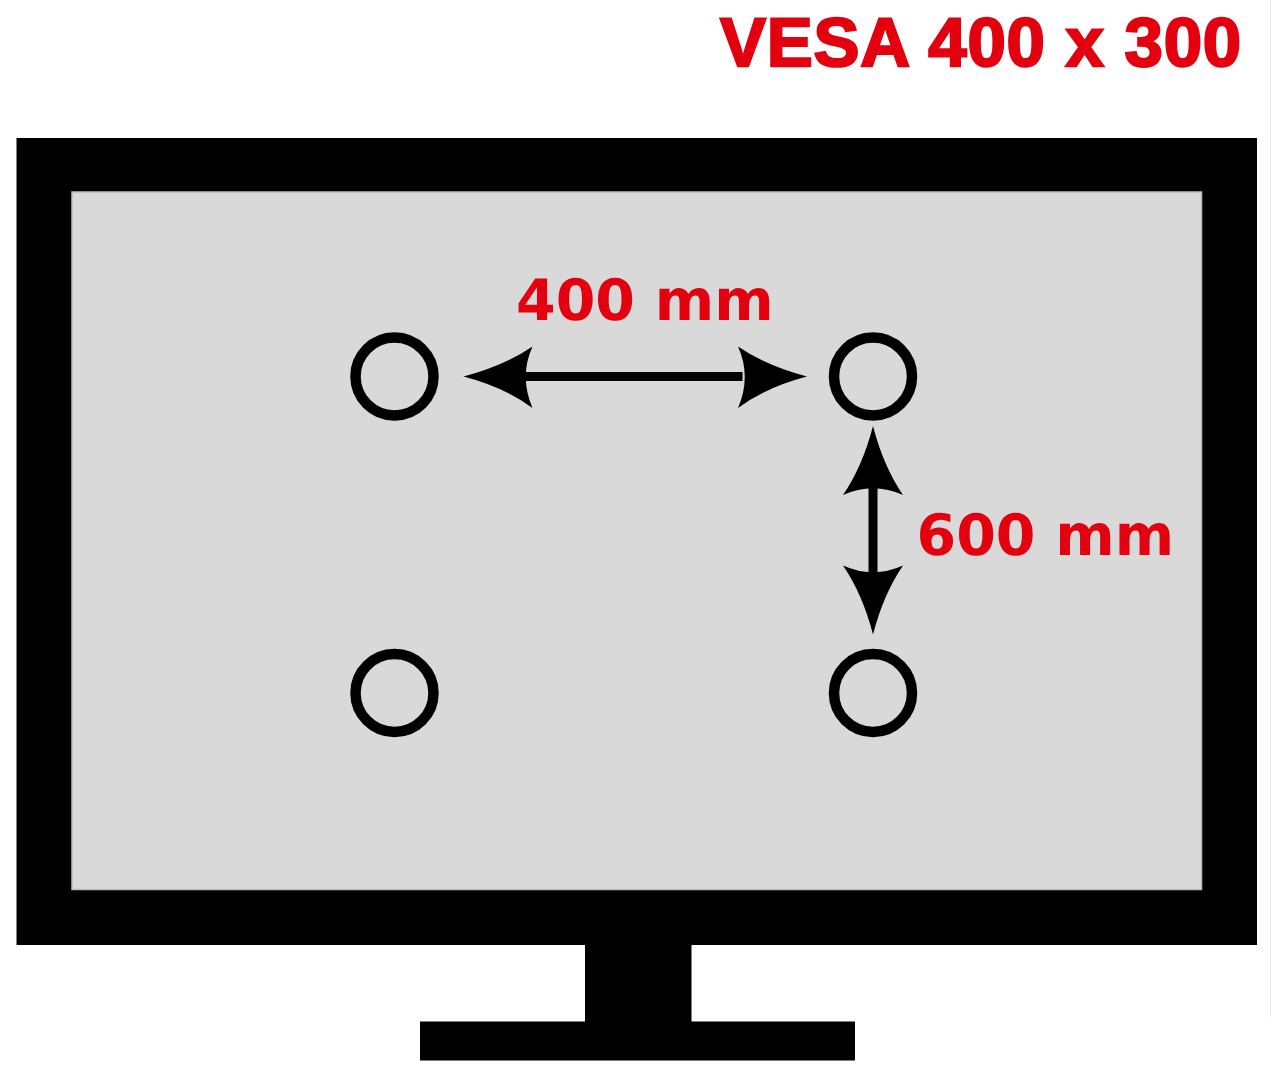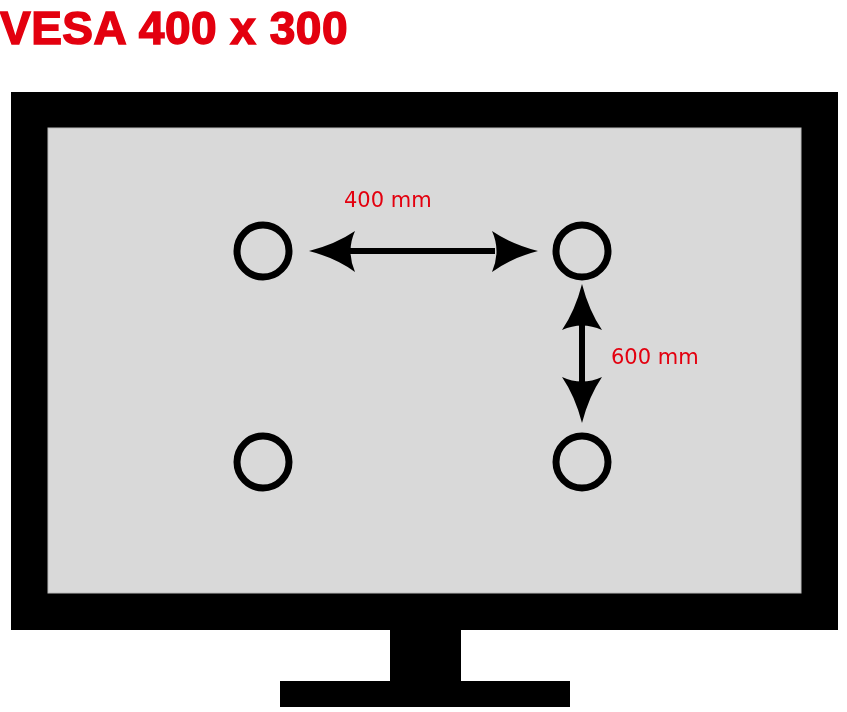--- a/index.html
+++ b/index.html
@@ -7,34 +7,34 @@
       width: 847px; height: 712px;
       background: #ffffff;
       position: relative;
       overflow: hidden;
       font-family: "DejaVu Sans", "Liberation Sans", sans-serif;
     }
     .title {
       position: absolute;
       left: 0; top: 2px;
       width: 828px;
-      text-align: left;
+      text-align: right;
       font-family: "Liberation Sans", "DejaVu Sans", sans-serif;
       font-weight: 900;
       font-size: 46px;
       letter-spacing: 0.5px;
       line-height: 52px;
       -webkit-text-stroke: 1.5px currentColor;
     }
     .diagram { position: absolute; left: 0; top: 0; }
     .label {
       position: absolute;
       font-family: "DejaVu Sans", "Liberation Sans", sans-serif;
-      font-weight: 400;
-      font-size: 21px;
+      font-weight: 700;
+      font-size: 38px;
       line-height: 38px;
       white-space: nowrap;
     }
   </style>
 </head>
 <body>
 
 <div class="title" style="color:#e3000f;">VESA 400 x 300</div>
 
 <svg class="diagram" width="847" height="712" viewBox="0 0 847 712" xmlns="http://www.w3.org/2000/svg">

